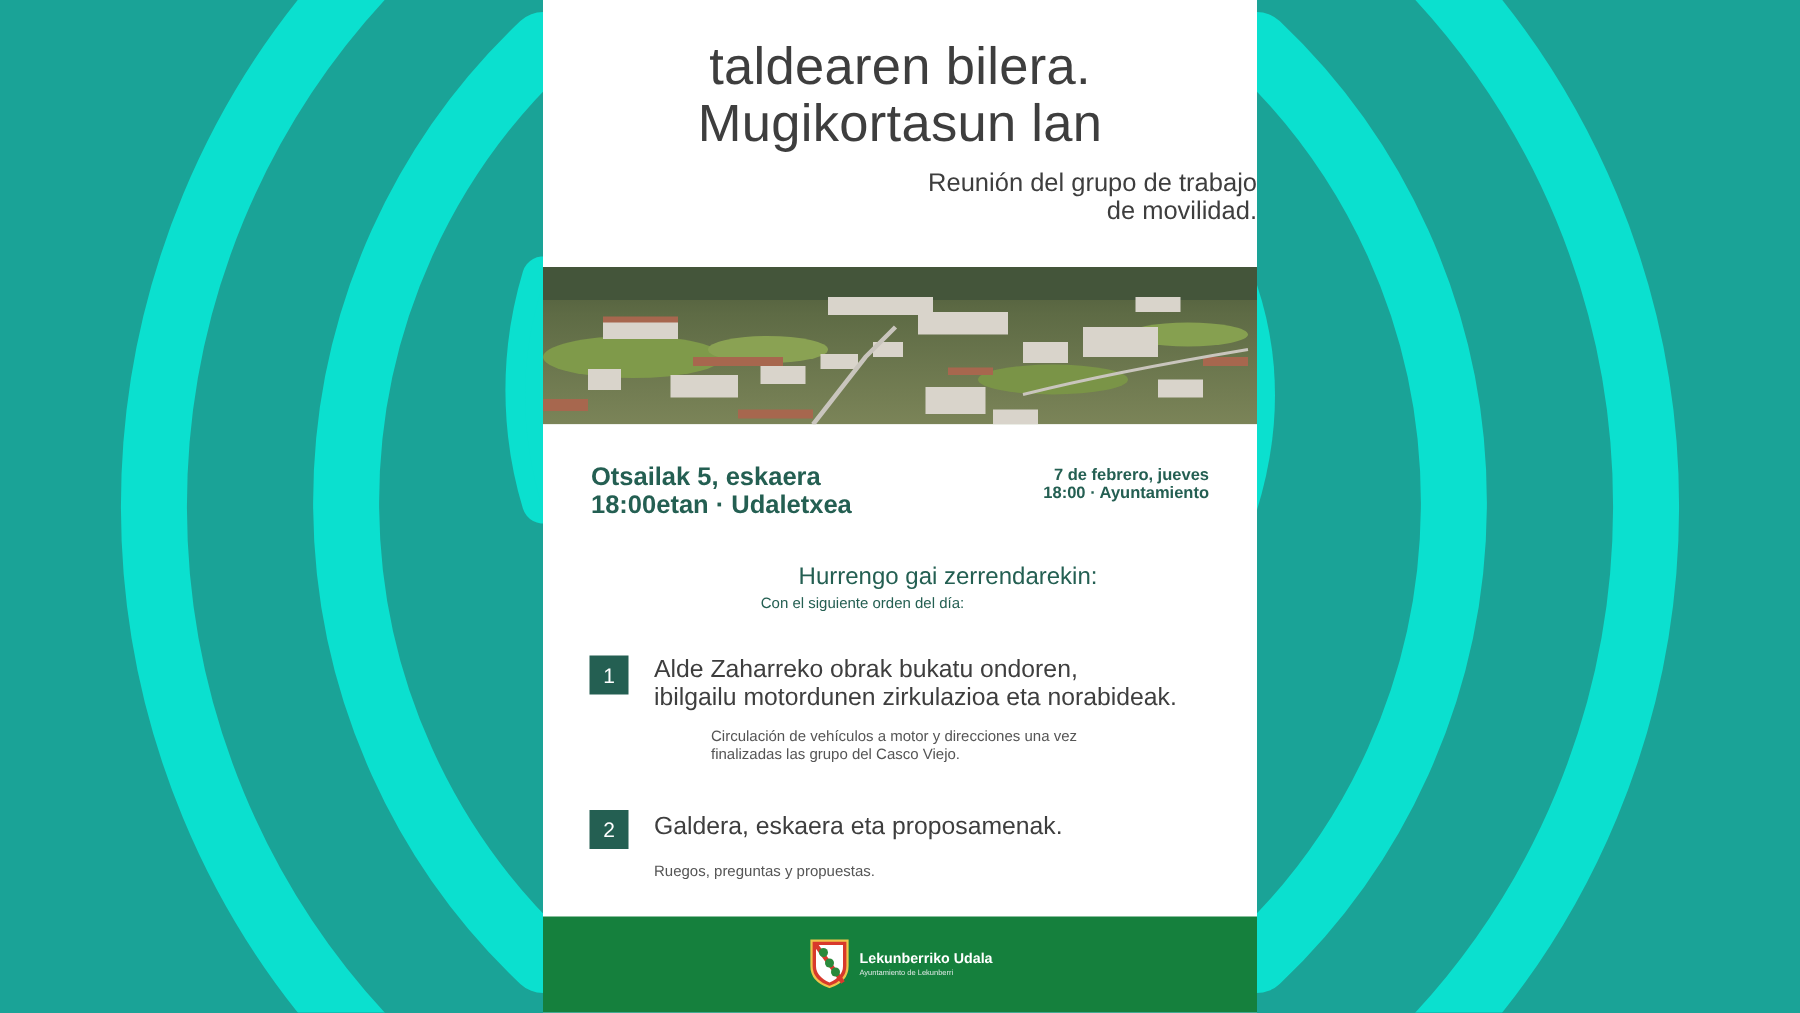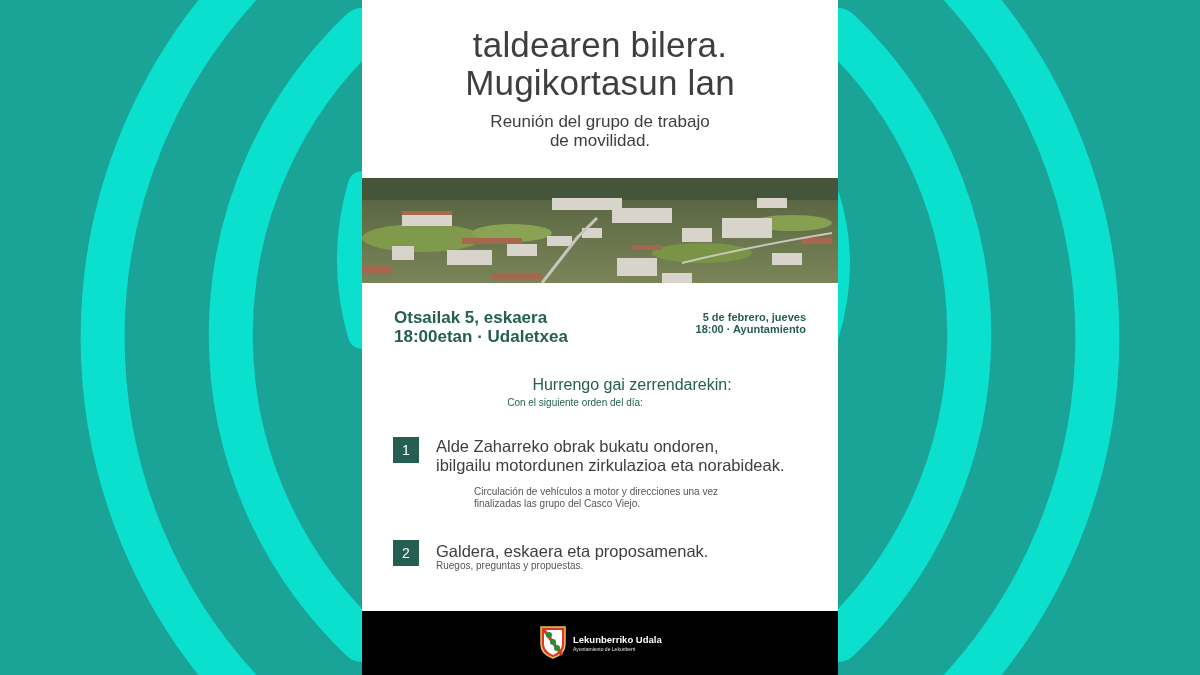--- a/index.html
+++ b/index.html
@@ -13,21 +13,21 @@
     position: absolute; left: 362px; top: 0; width: 476px; height: 675px;
     background: #ffffff;
   }
   .title {
     position: absolute; left: 0; width: 476px; top: 26px;
     text-align: center; color: #3e3e3e; font-size: 35px; line-height: 38px;
     letter-spacing: 0.2px;
   }
   .subtitle {
     position: absolute; left: 0; width: 476px; top: 112px;
-    text-align: center; color: #3e3e3e; font-size: 17px; line-height: 19px;
+    text-align: right; color: #3e3e3e; font-size: 17px; line-height: 19px;
   }
   .photo {
     position: absolute; left: 0; top: 178px; width: 476px; height: 105px;
     overflow: hidden;
   }
   .date-left {
     position: absolute; left: 32px; top: 308px; color: #245f52;
     font-weight: bold; font-size: 17px; line-height: 19px;
   }
   .date-right {
@@ -50,21 +50,21 @@
   }
   .item-title {
     position: absolute; left: 43px; top: 0; color: #3e3e3e;
     font-size: 16.5px; line-height: 19px; white-space: nowrap;
   }
   .item-desc {
     position: absolute; left: 43px; color: #555555; font-size: 10px; line-height: 12px;
   }
   .footer {
     position: absolute; left: 0; top: 611px; width: 476px; height: 64px;
-    background: #000000;
+    background: #15803d;
   }
   .crest { position: absolute; left: 178px; top: 15px; width: 26px; height: 33px; }
   .org-name {
     position: absolute; left: 211px; top: 23px; color: #ffffff;
     font-size: 9.5px; font-weight: bold; line-height: 11px; white-space: nowrap;
   }
   .org-sub {
     position: absolute; left: 211px; top: 35px; color: #dfe9e6;
     font-size: 5px; line-height: 6px; white-space: nowrap;
   }
@@ -143,21 +143,21 @@
       <path d="M320 85 Q 380 70 470 55" stroke="#c9c5bd" stroke-width="2" fill="none"></path>
     </svg>
   </div>
 
   <div class="date-left">
     <div>Otsailak 5, eskaera</div>
     <div>18:00etan · Udaletxea</div>
   </div>
 
   <div class="date-right">
-    <div>5 de febrero, jueves</div>
+    <div>7 de febrero, jueves</div>
     <div>18:00 · Ayuntamiento</div>
   </div>
 
   <div class="agenda-head">Hurrengo gai zerrendarekin:</div>
   <div class="agenda-sub">Con el siguiente orden del día:</div>
 
   <div class="item" style="top:437px;">
     <div class="num">1</div>
     <div class="item-title">
       <div>Alde Zaharreko obrak bukatu ondoren,</div>
@@ -167,21 +167,21 @@
       <div>Circulación de vehículos a motor y direcciones una vez</div>
       <div>finalizadas las grupo del Casco Viejo.</div>
     </div>
   </div>
 
   <div class="item" style="top:540px;">
     <div class="num">2</div>
     <div class="item-title" style="top:2px;">
       <div>Galdera, eskaera eta proposamenak.</div>
     </div>
-    <div class="item-desc" style="top:20px;">
+    <div class="item-desc" style="top:36px;">
       <div>Ruegos, preguntas y propuestas.</div>
     </div>
   </div>
 
   <div class="footer">
     <svg class="crest" viewBox="0 0 26 33" xmlns="http://www.w3.org/2000/svg">
       <path d="M1 1 H25 V18 Q25 28 13 32 Q1 28 1 18 Z" fill="#d8392c" stroke="#f0c34a" stroke-width="1.5"></path>
       <path d="M4 4 H22 V18 Q22 25 13 29 Q4 25 4 18 Z" fill="#ffffff"></path>
       <path d="M4 4 L22 29" stroke="#d8392c" stroke-width="3"></path>
       <circle cx="9" cy="9" r="3" fill="#2a8a3c"></circle>

